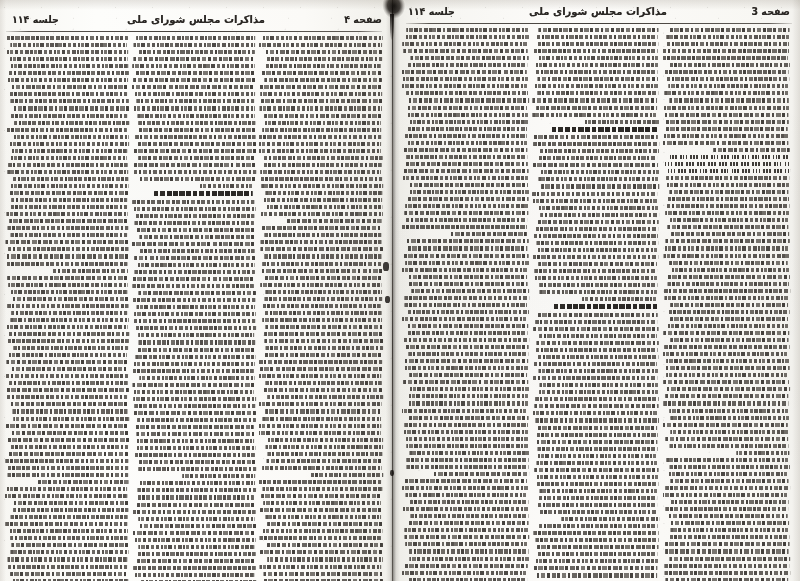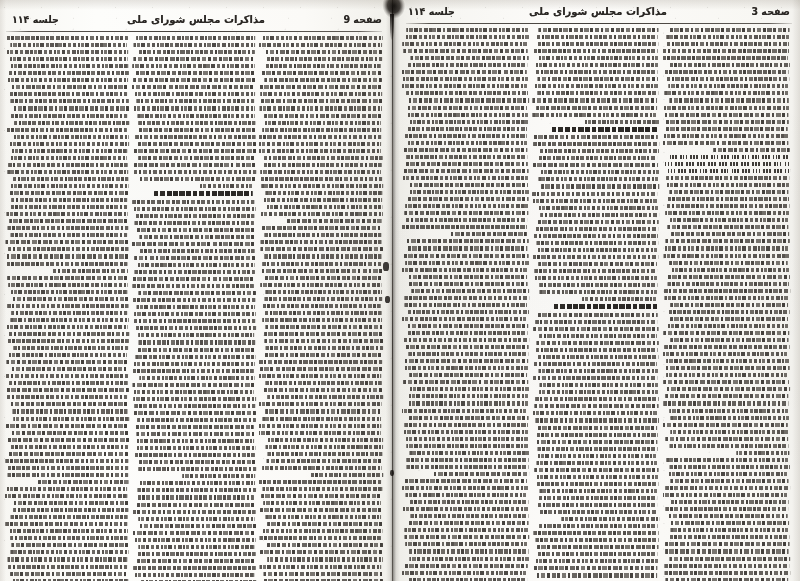--- a/index.html
+++ b/index.html
@@ -194,21 +194,21 @@
 </style>
 </head>
 <body>
 
 <div id="scan">
 
   <div class="page" id="page-left">
 
     <div class="runhead">
       <div class="rh-inner">
-        <span class="rh-item rh-right">صفحه 9</span>
+        <span class="rh-item rh-right">صفحه ۴</span>
         <span class="rh-item rh-center">مذاکرات مجلس شورای ملی</span>
         <span class="rh-item rh-left">جلسه ۱۱۴</span>
       </div>
     </div>
     <div class="rule"></div>
 
     <div class="cols">
       <div class="col">
           <div class="para">
             <div class="line v2" style="transform: translateX(-0.01px) scaleX(1.02); transform-origin: right center;"></div>

